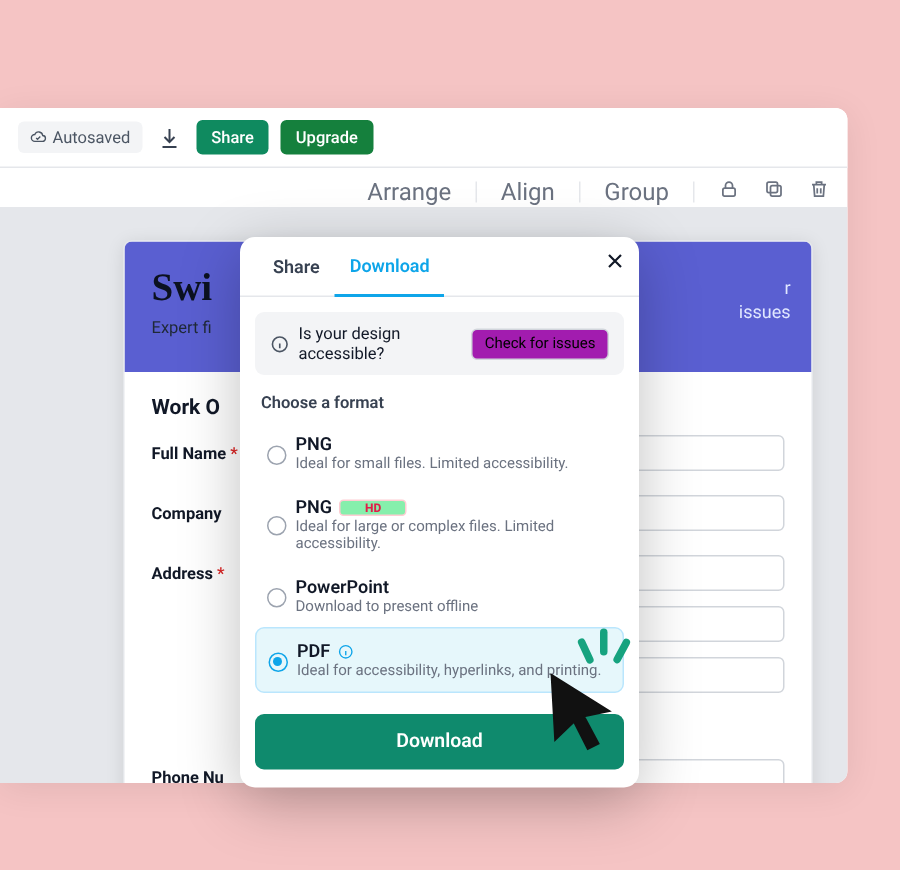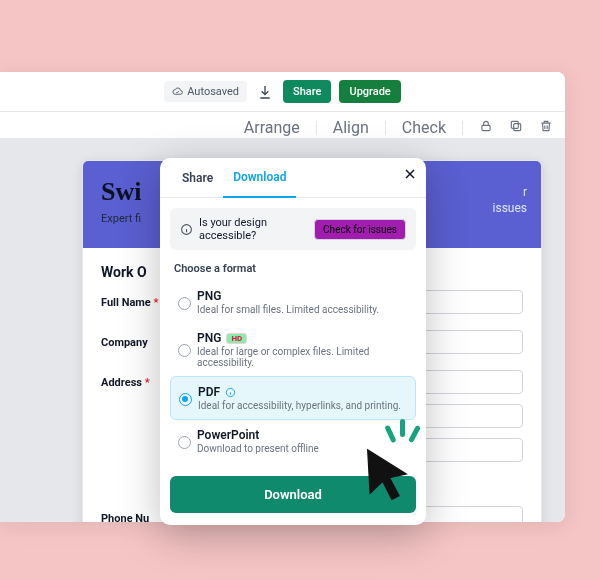--- a/index.html
+++ b/index.html
@@ -13,21 +13,21 @@
     height: 450px;
     background: #ffffff;
     border-radius: 0 8px 8px 0;
     box-shadow: 0 4px 24px rgba(0,0,0,0.08);
     overflow: hidden;
   }
 
   .topbar {
     display: flex;
     align-items: center;
-    justify-content: center;
+    justify-content: flex-start;
     gap: 8px;
     padding: 8px 12px;
     border-bottom: 1px solid #e5e7eb;
     background: #fff;
   }
   .autosaved-pill {
     display: inline-flex;
     align-items: center;
     gap: 4px;
     font-size: 11px;
@@ -198,21 +198,21 @@
   }
   .format-opt .fmt-name { font-size:12px; font-weight:600; color:#111827; display:flex; align-items:center; gap:5px;}
   .format-opt .fmt-desc { font-size:10px; color:#6b7280; margin-top:1px;}
   .hd-badge {
     font-size:8px;
     font-weight:800;
     background:#86efac;
     color:#e11d48;
     border:1px solid #fecdd3;
     border-radius:3px;
-    padding: 0 4px;
+    padding: 0 16px;
   }
   .info-ic { width:11px; height:11px; color:#0ea5e9; }
 
   .download-btn {
     display:block;
     width: calc(100% - 20px);
     margin: 4px 10px 12px;
     background:#0f8a6d;
     color:#fff;
     border:none;
@@ -268,21 +268,21 @@
     </button>
     <button class="btn btn-share">Share</button>
     <button class="btn btn-upgrade">Upgrade</button>
   </div>
 
   <div class="toolbar">
     <span class="tb-item">Arrange</span>
     <span class="divider"></span>
     <span class="tb-item">Align</span>
     <span class="divider"></span>
-    <span class="tb-item">Check</span>
+    <span class="tb-item">Group</span>
     <span class="divider"></span>
     <span class="tb-item">
       <svg viewBox="0 0 24 24" fill="none" stroke="currentColor" stroke-width="2">
           <rect x="5" y="11" width="14" height="9" rx="2"></rect>
           <path d="M8 11V8a4 4 0 0 1 8 0v3"></path>
         </svg>
     </span>
     <span class="tb-item">
       <svg viewBox="0 0 24 24" fill="none" stroke="currentColor" stroke-width="2">
           <rect x="8" y="8" width="12" height="12" rx="2"></rect>
@@ -382,45 +382,45 @@
     </label>
 
     <label class="format-opt">
       <span class="radio"></span>
       <span>
         <span class="fmt-name">
           <span>PNG</span>
           <span class="hd-badge">HD</span>
         </span>
         <div class="fmt-desc">Ideal for large or complex files. Limited accessibility.</div>
+      </span>
+    </label>
+
+    <label class="format-opt">
+      <span class="radio"></span>
+      <span>
+        <span class="fmt-name">PowerPoint</span>
+        <div class="fmt-desc">Download to present offline</div>
       </span>
     </label>
 
     <label class="format-opt selected">
       <span class="radio"></span>
       <span>
         <span class="fmt-name">
           <span>PDF</span>
           <svg class="info-ic" viewBox="0 0 24 24" fill="none" stroke="currentColor" stroke-width="2">
               <circle cx="12" cy="12" r="9"></circle>
               <path d="M12 8h.01"></path>
               <path d="M11 12h1v4h1"></path>
             </svg>
         </span>
         <div class="fmt-desc">Ideal for accessibility, hyperlinks, and printing.</div>
       </span>
     </label>
-
-    <label class="format-opt">
-      <span class="radio"></span>
-      <span>
-        <span class="fmt-name">PowerPoint</span>
-        <div class="fmt-desc">Download to present offline</div>
-      </span>
-    </label>
   </div>
 
   <button class="download-btn">Download</button>
 </div>
 
 <div class="cursor-art">
   <div class="sparkles">
     <span></span>
       <span></span>
       <span></span>

